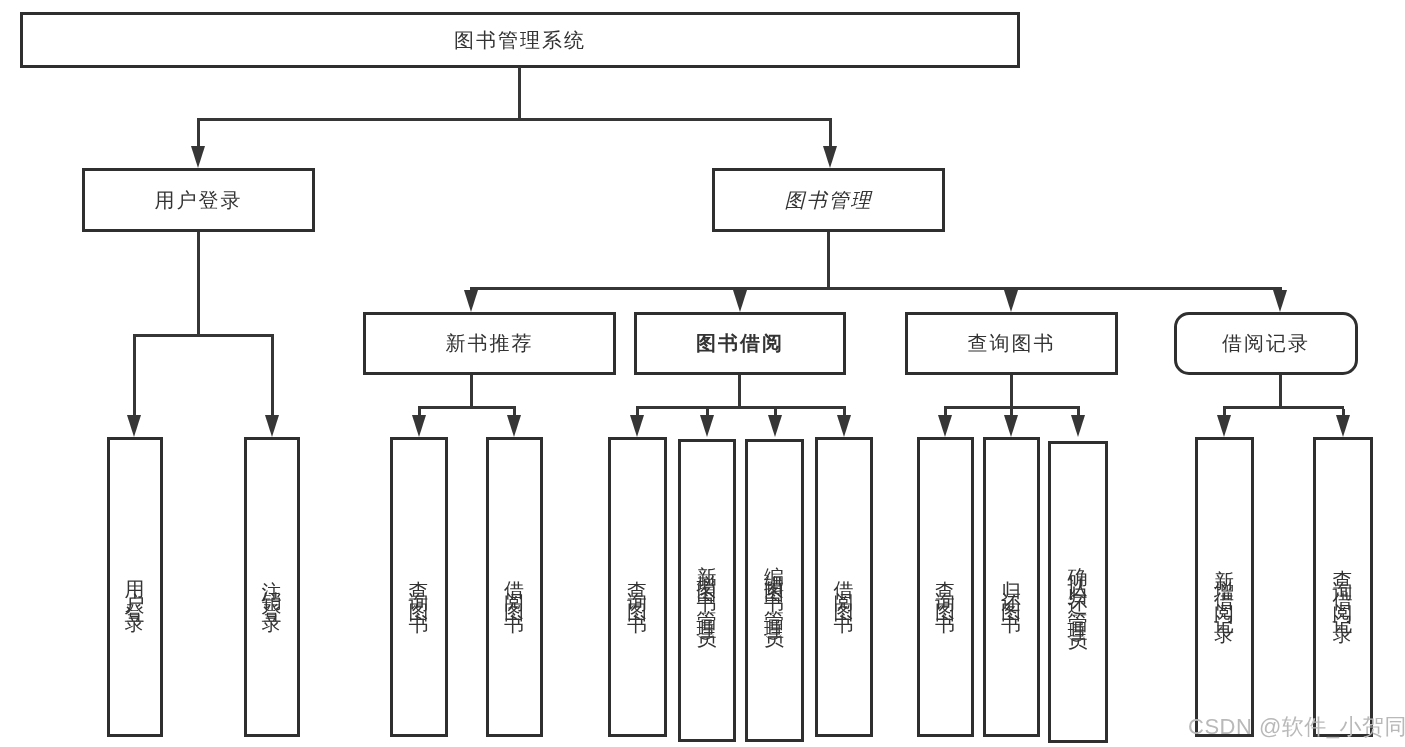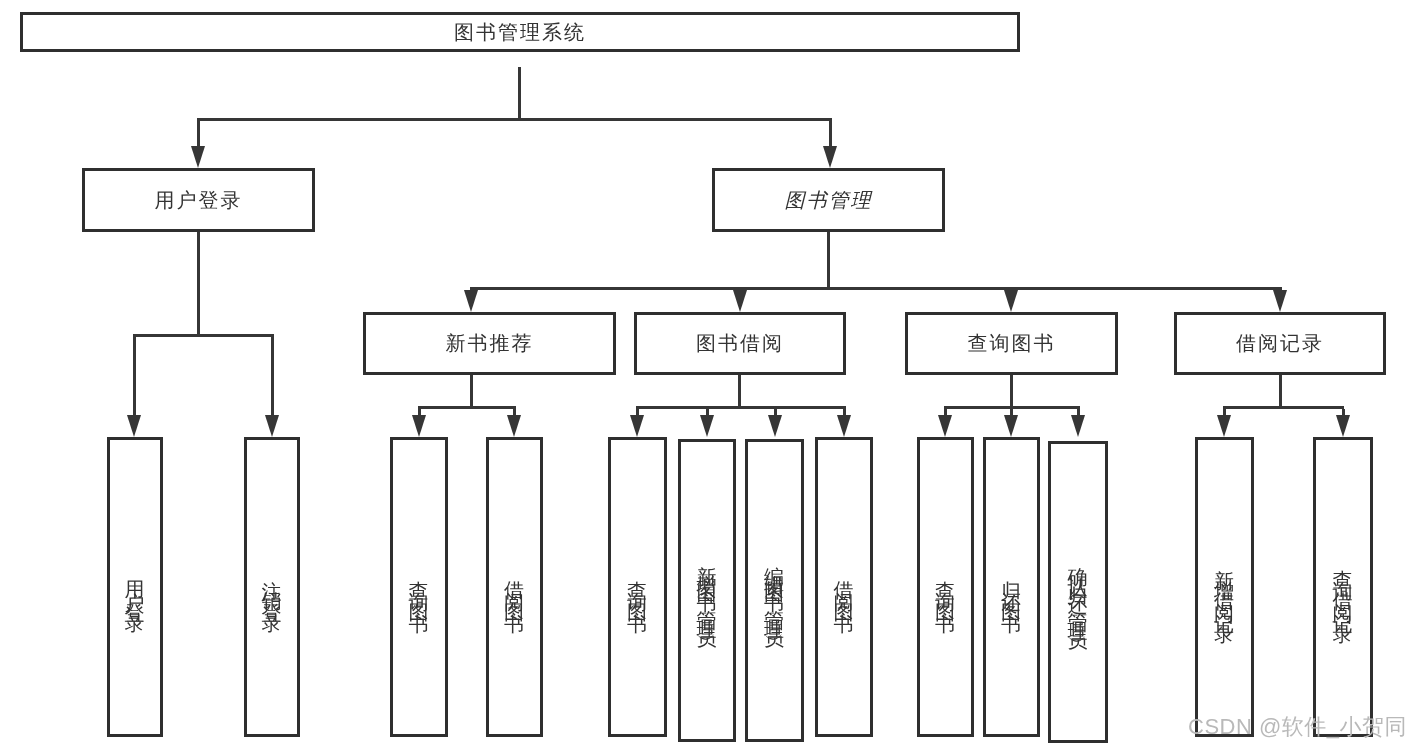--- a/index.html
+++ b/index.html
@@ -70,21 +70,21 @@
     letter-spacing: 0.5px;
     white-space: nowrap;
     z-index: 5;
   }
 </style>
 </head>
 <body>
 
 <div class="canvas">
 
-  <div class="hbox" style="left:20px; top:12px; width:1000px; height:40px;font-family:Liberation Serif, serif;">
+  <div class="hbox" style="left:20px; top:12px; width:1000px; height:56px;font-family:Liberation Serif, serif;">
     <span>图书管理系统</span>
   </div>
 
   <div class="line" style="left:518px; top:67px; width:3px; height:54px;"></div>
   <div class="line" style="left:197px; top:118px; width:635px; height:3px;"></div>
   <div class="line" style="left:197px; top:121px; width:3px; height:27px;"></div>
   <div class="arrow" style="left:191px; top:146px;"></div>
   <div class="line" style="left:829px; top:121px; width:3px; height:27px;"></div>
   <div class="arrow" style="left:823px; top:146px;"></div>
 
@@ -105,27 +105,27 @@
   <div class="line" style="left:827px; top:232px; width:3px; height:58px;"></div>
   <div class="line" style="left:470px; top:287px; width:812px; height:3px;"></div>
   <div class="arrow" style="left:464px; top:290px;"></div>
   <div class="arrow" style="left:733px; top:290px;"></div>
   <div class="arrow" style="left:1004px; top:290px;"></div>
   <div class="arrow" style="left:1273px; top:290px;"></div>
 
   <div class="hbox" style="left:363px; top:312px; width:253px; height:63px;">
     <span>新书推荐</span>
   </div>
-  <div class="hbox" style="left:634px; top:312px; width:212px; height:63px;">
+  <div class="hbox" style="left:634px; top:312px; width:212px; height:63px;font-weight:bold;">
     <span>图书借阅</span>
   </div>
   <div class="hbox" style="left:905px; top:312px; width:213px; height:63px;">
     <span>查询图书</span>
   </div>
-  <div class="hbox" style="left:1174px; top:312px; width:212px; height:63px;">
+  <div class="hbox" style="left:1174px; top:312px; width:184px; height:63px;border-radius:15px;">
     <span>借阅记录</span>
   </div>
 
   <div class="line" style="left:470px; top:375px; width:3px; height:31px;"></div>
   <div class="line" style="left:418px; top:406px; width:98px; height:3px;"></div>
   <div class="line" style="left:418px; top:409px; width:3px; height:8px;"></div>
   <div class="arrow" style="left:412px; top:415px;"></div>
   <div class="line" style="left:513px; top:409px; width:3px; height:8px;"></div>
   <div class="arrow" style="left:507px; top:415px;"></div>
 

